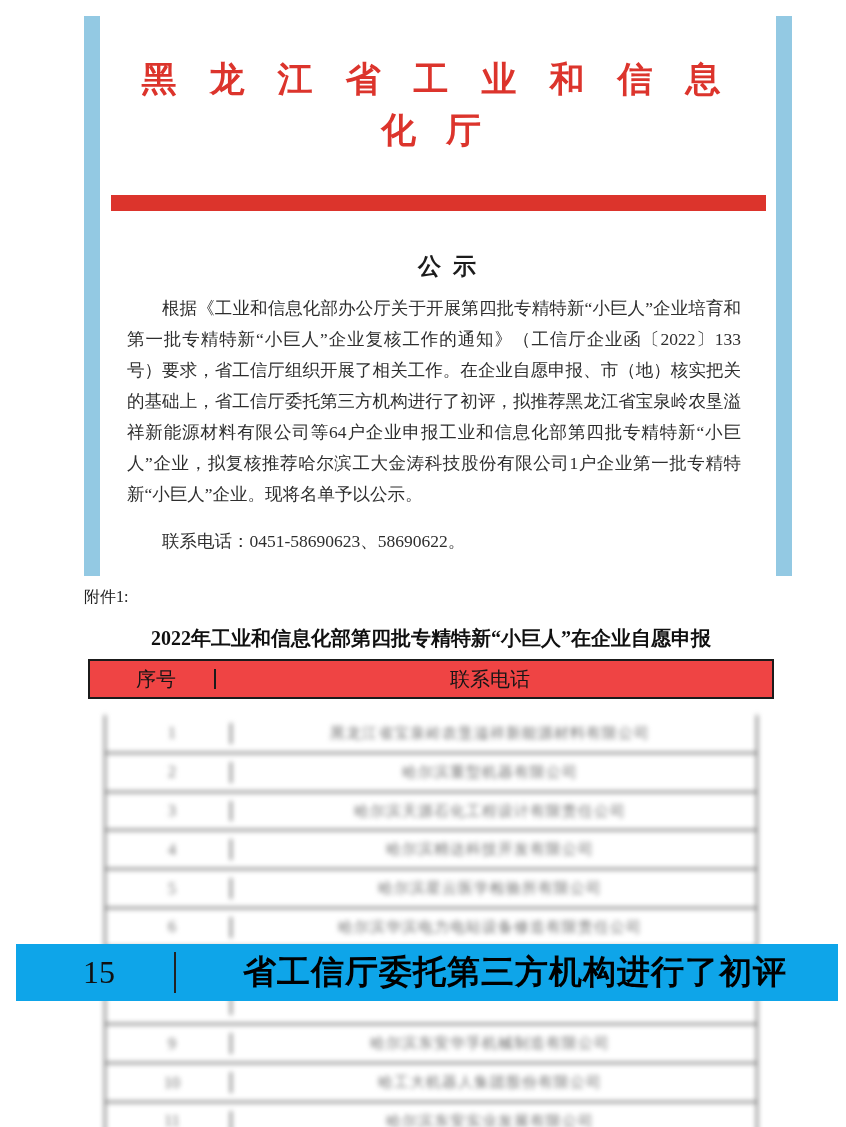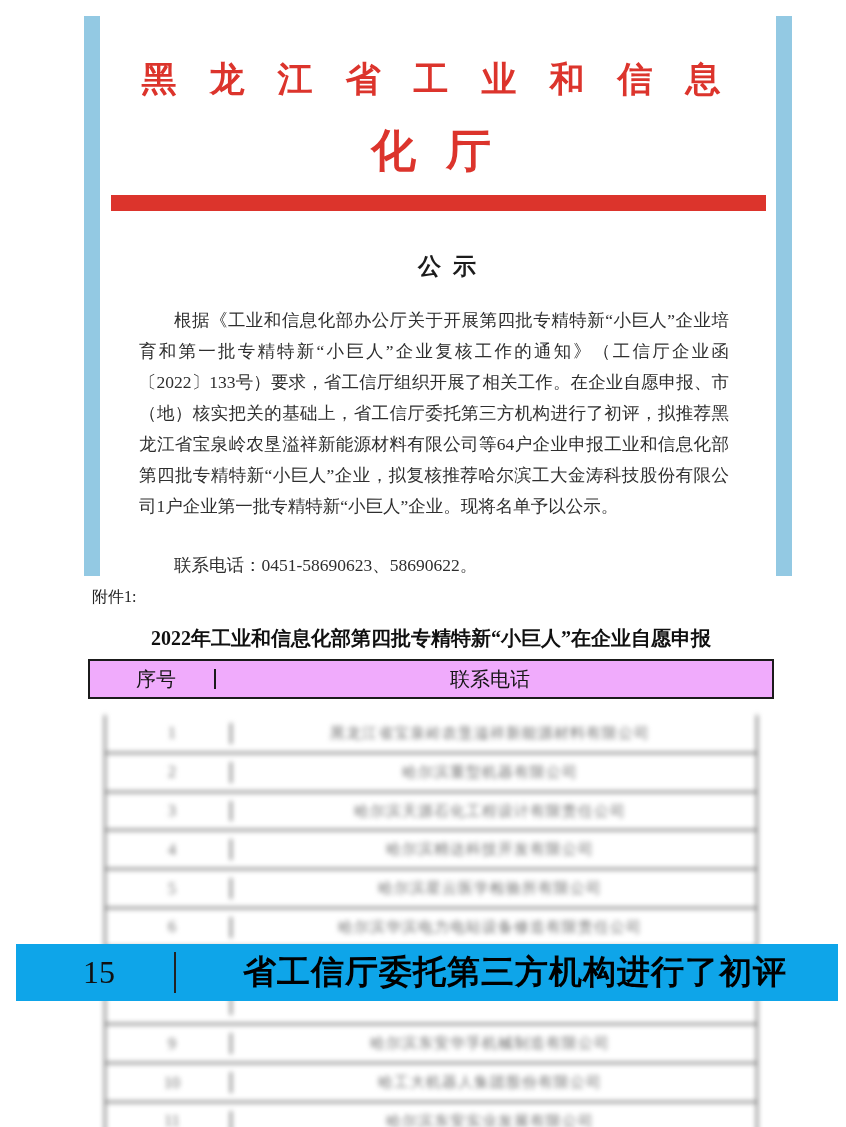--- a/index.html
+++ b/index.html
@@ -11,37 +11,37 @@
   }
   
   .scan-edge { position:absolute; top:0; width:2px; height:560px; background:#93c9e3; }
   .scan-edge.left  { left:68px; }
   .scan-edge.right { left:760px; }
 
   
   .letterhead { position:absolute; left:70px; width:690px; text-align:center;
     color:#dc342c; font-weight:bold; font-family:"Liberation Serif", serif; }
   .letterhead.l1 { top:32px; font-size:35px; letter-spacing:33px; text-indent:33px; }
-  .letterhead.l2 { top:97px; font-size:45px; letter-spacing:30px; text-indent:30px; }
+  .letterhead.l2 { top:83px; font-size:35px; letter-spacing:30px; text-indent:30px; }
   .red-rule { position:absolute; left:95px; top:179px; width:655px; height:3px; background:#dc342c; }
 
   
   .notice-title { position:absolute; left:70px; top:227px; width:690px; text-align:center;
     font-size:23px; font-weight:bold; color:#1c1c1c; letter-spacing:12px; text-indent:12px;margin-left:16px; }
   .notice-body { position:absolute; left:95px; top:261px; width:646px;
     font-size:17.5px; line-height:31px; color:#2e2e2e; text-align:justify; }
-  .notice-body p { text-indent:2em; margin:12px; }
+  .notice-body p { text-indent:2em; margin:0; }
 
-  .attachment { position:absolute; left:68px; top:563px; font-size:16px; color:#222; }
+  .attachment { position:absolute; left:60px; top:563px; font-size:16px; color:#222; }
 
   
   .table-title { position:absolute; left:72px; top:601px; width:686px; text-align:center;
     font-size:20px; font-weight:bold; color:#101010; }
   .thead { position:absolute; left:72px; top:643px; width:686px; height:40px;
-    border:2px solid #1b1b1b; display:flex; background:#f0abfc; z-index:3; }
+    border:2px solid #1b1b1b; display:flex; background:#ef4444; z-index:3; }
   .thead .c1 { width:118px; border-right:2px solid #1b1b1b; display:flex;
     align-items:center; justify-content:center; font-size:20px; color:#151515; }
   .thead .c2 { flex:1; display:flex; align-items:center; justify-content:center;
     font-size:20px; color:#151515; }
 
   
   .tbody { position:absolute; left:72px; top:683px; width:686px; height:444px;
     overflow:hidden; z-index:1; }
   .tbody-inner { filter:blur(2.4px); }
   .trow { display:flex; height:38.8px; border-left:2px solid #6a6a6a;

